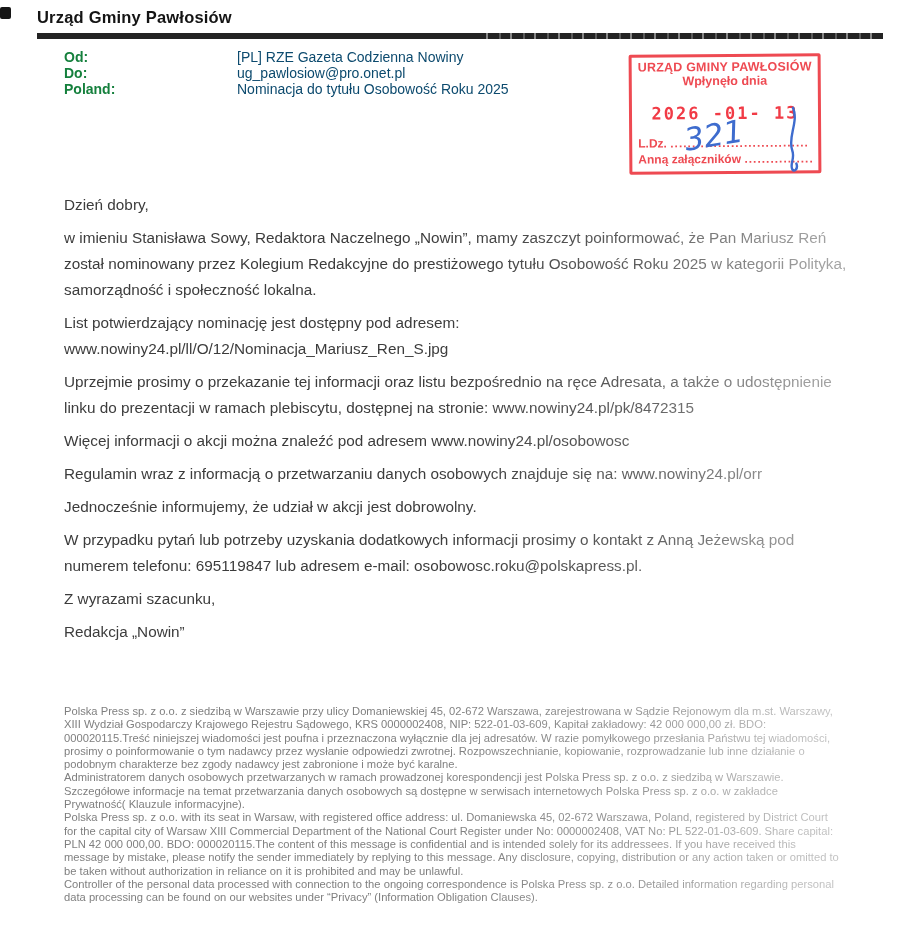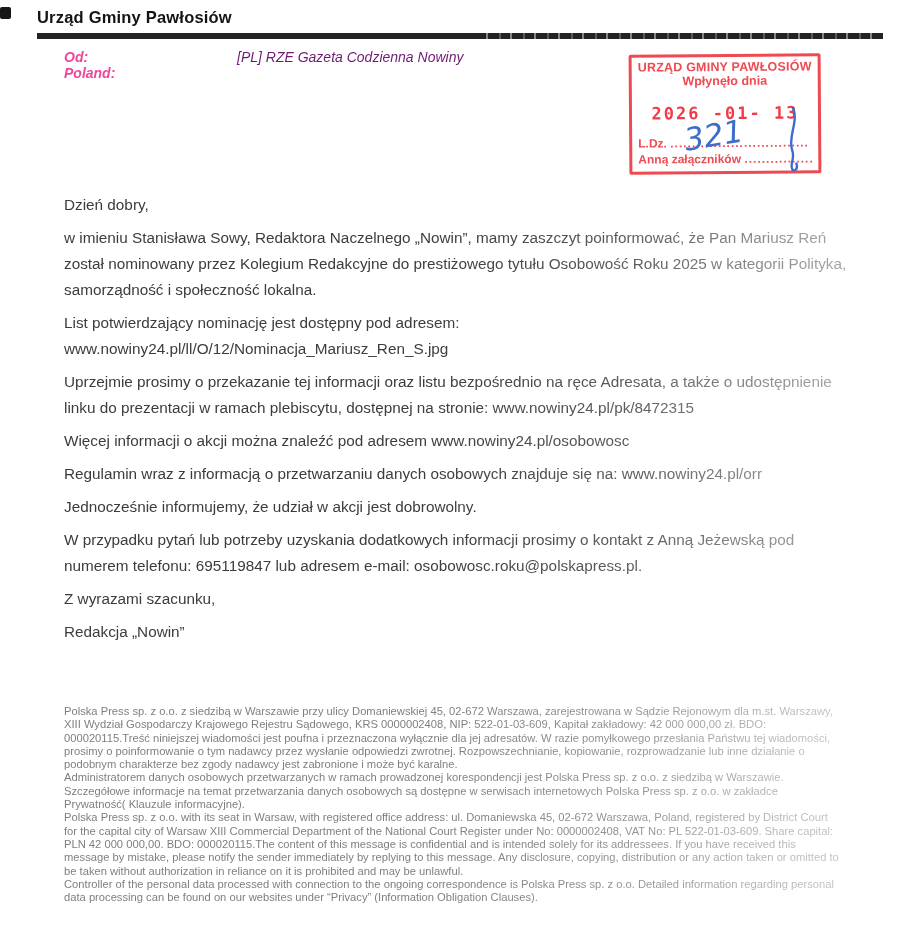--- a/index.html
+++ b/index.html
@@ -12,22 +12,22 @@
   
   .doc-title{position:absolute;left:37px;top:8px;font-size:16.5px;font-weight:bold;color:#141414;letter-spacing:.2px;white-space:nowrap;}
   .title-rule{position:absolute;left:37px;top:33px;width:846px;height:6px;background:#232323;}
   .title-rule::after{
     content:"";position:absolute;left:52%;top:0;width:48%;height:100%;
     background:repeating-linear-gradient(90deg,rgba(255,255,255,0) 0 9px,rgba(255,255,255,.45) 9px 11px,rgba(255,255,255,0) 11px 22px,rgba(255,255,255,.25) 22px 24px);
   }
   
   .mail-header{position:absolute;left:64px;top:50px;font-size:14px;line-height:15.8px;}
   .mh-row{display:flex;}
-  .mh-label{width:173px;font-weight:bold;color:#ec4899;flex:0 0 173px;font-style:italic;}
-  .mh-value{color:#701a75;white-space:nowrap;font-style:italic;}
+  .mh-label{width:173px;font-weight:bold;color:#15803d;flex:0 0 173px;}
+  .mh-value{color:#0c4a6e;white-space:nowrap;}
   
   .stamp{
     position:absolute;left:629px;top:54px;width:186px;height:114px;
     border:3px solid #ee4a52;border-radius:2px;color:#ee4a52;
     font-family:"Liberation Sans",sans-serif;transform:rotate(-.4deg);
   }
   .stamp-title{position:absolute;top:3px;left:0;width:100%;text-align:center;font-size:12.5px;font-weight:bold;white-space:nowrap;letter-spacing:.2px;}
   .stamp-sub{position:absolute;top:17px;left:0;width:100%;text-align:center;font-size:12.5px;font-weight:bold;}
   .stamp-date{position:absolute;top:46px;left:0;width:100%;text-align:center;font-size:17px;font-weight:bold;
     font-family:"DejaVu Sans Mono",monospace;letter-spacing:2px;color:#f13b46;white-space:nowrap;}
@@ -62,21 +62,26 @@
 
   <div class="doc-title">Urząd Gminy Pawłosiów</div>
   <div class="title-rule"></div>
 
   <div class="mail-header">
     <div class="mh-row">
       <span class="mh-label">Od:</span>
       <span class="mh-value">[PL] RZE Gazeta Codzienna Nowiny</span>
     </div>
     <div class="mh-row">
+      <span class="mh-label">Do:</span>
+      <span class="mh-value">ug_pawlosiow@pro.onet.pl</span>
+    </div>
+    <div class="mh-row">
       <span class="mh-label">Poland:</span>
+      <span class="mh-value">Nominacja do tytułu Osobowość Roku 2025</span>
     </div>
   </div>
 
   <div class="stamp">
     <div class="stamp-title">URZĄD GMINY PAWŁOSIÓW</div>
     <div class="stamp-sub">Wpłynęło dnia</div>
     <div class="stamp-date">2026 -01- 13</div>
     <div class="stamp-row ldz"><span>L.Dz.</span> <span class="stamp-dots">................................</span></div>
     <div class="stamp-row zal"><span>Anną załączników</span> <span class="stamp-dots">..................</span></div>
     <div class="hand-number">321</div>

